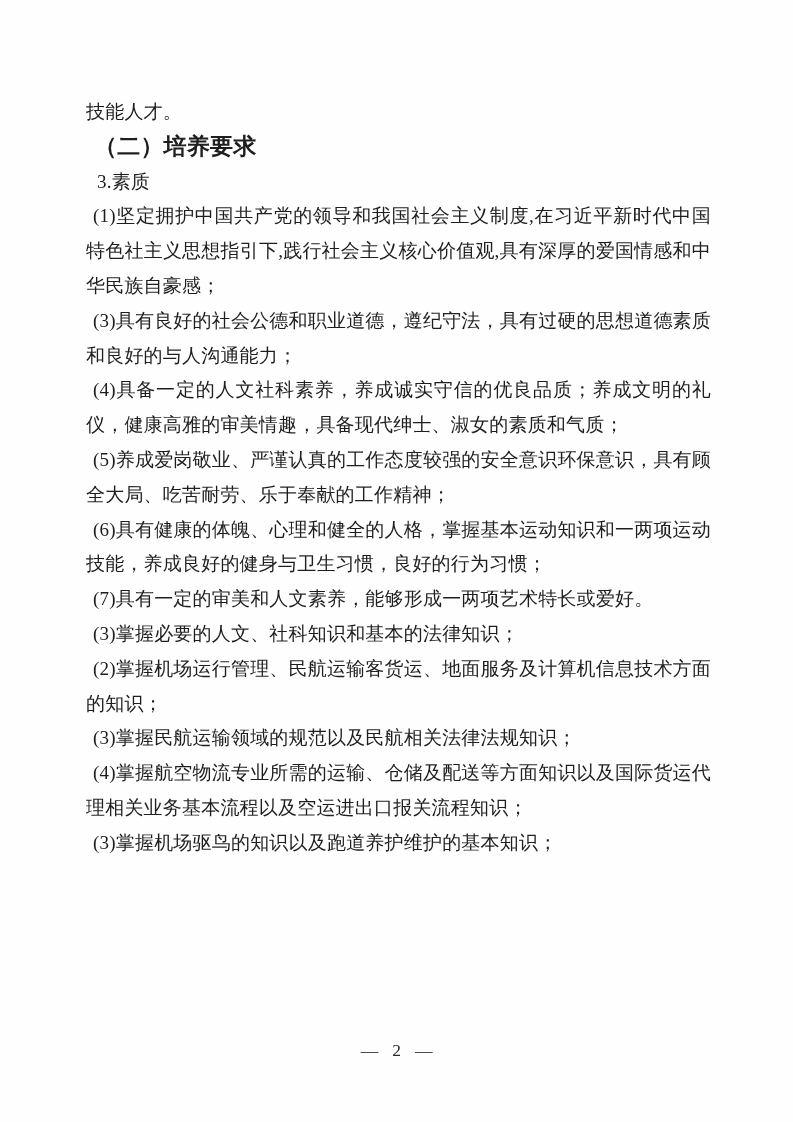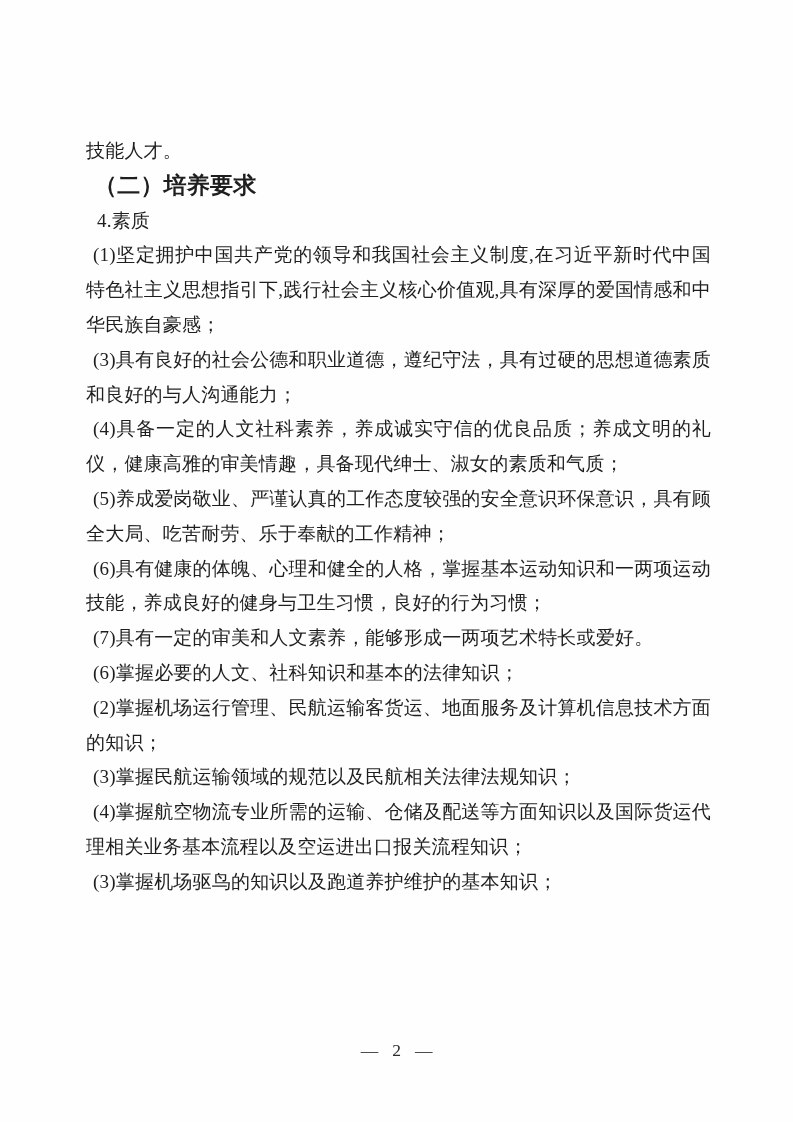--- a/index.html
+++ b/index.html
@@ -18,21 +18,20 @@
   }
   .content {
     position: absolute;
     top: 95px;
     left: 86px;
     width: 625px;
     font-size: 19px;
     line-height: 34.8px;
     text-align: justify;
     letter-spacing: 0.2px;
-    margin-top: 39px;
   }
   .content p {
     margin: 0;
     padding: 0;
   }
   .p-continuation { text-indent: 0; }
   .p-heading {
     text-indent: 8px;
     font-weight: bold;
     font-size: 23px;
@@ -55,28 +54,28 @@
     margin: 0 14px;
   }
 </style>
 </head>
 <body>
 
 <div class="page">
   <div class="content">
     <p class="p-continuation">技能人才。</p>
     <p class="p-heading">（二）培养要求</p>
-    <p class="p-list-header">4.素质</p>
+    <p class="p-list-header">3.素质</p>
     <p class="p-numbered">(1)坚定拥护中国共产党的领导和我国社会主义制度,在习近平新时代中国特色社主义思想指引下,践行社会主义核心价值观,具有深厚的爱国情感和中华民族自豪感；</p>
     <p class="p-numbered">(3)具有良好的社会公德和职业道德，遵纪守法，具有过硬的思想道德素质和良好的与人沟通能力；</p>
     <p class="p-numbered">(4)具备一定的人文社科素养，养成诚实守信的优良品质；养成文明的礼仪，健康高雅的审美情趣，具备现代绅士、淑女的素质和气质；</p>
     <p class="p-numbered">(5)养成爱岗敬业、严谨认真的工作态度较强的安全意识环保意识，具有顾全大局、吃苦耐劳、乐于奉献的工作精神；</p>
     <p class="p-numbered">(6)具有健康的体魄、心理和健全的人格，掌握基本运动知识和一两项运动技能，养成良好的健身与卫生习惯，良好的行为习惯；</p>
     <p class="p-numbered">(7)具有一定的审美和人文素养，能够形成一两项艺术特长或爱好。</p>
-    <p class="p-numbered">(6)掌握必要的人文、社科知识和基本的法律知识；</p>
+    <p class="p-numbered">(3)掌握必要的人文、社科知识和基本的法律知识；</p>
     <p class="p-numbered">(2)掌握机场运行管理、民航运输客货运、地面服务及计算机信息技术方面的知识；</p>
     <p class="p-numbered">(3)掌握民航运输领域的规范以及民航相关法律法规知识；</p>
     <p class="p-numbered">(4)掌握航空物流专业所需的运输、仓储及配送等方面知识以及国际货运代理相关业务基本流程以及空运进出口报关流程知识；</p>
     <p class="p-numbered">(3)掌握机场驱鸟的知识以及跑道养护维护的基本知识；</p>
   </div>
 
   <div class="footer">
     <span class="dash">—</span><span class="page-num">2</span><span class="dash">—</span>
   </div>
 </div>

